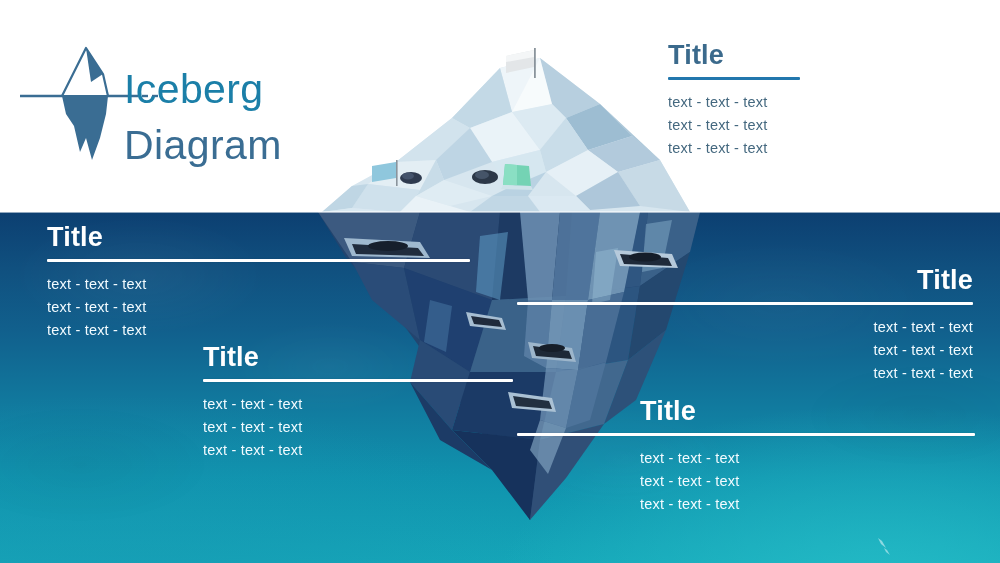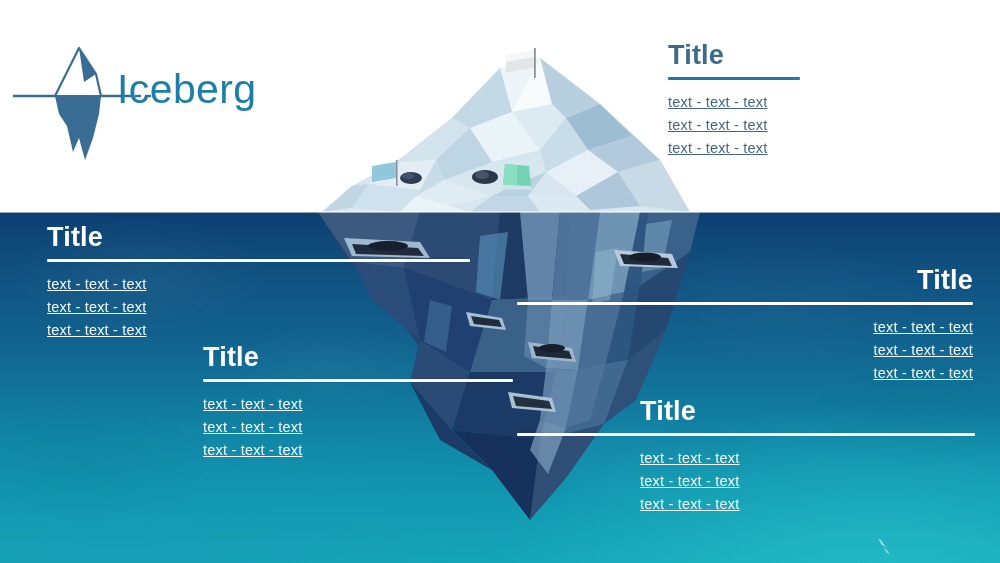--- a/index.html
+++ b/index.html
@@ -28,32 +28,32 @@
          radial-gradient(ellipse 220px 96px at 78% 26%, rgba(255,255,255,.09), rgba(255,255,255,0) 72%),
          radial-gradient(ellipse 170px 80px at 62% 70%, rgba(255,255,255,.08), rgba(255,255,255,0) 72%),
          radial-gradient(ellipse 200px 90px at 8% 72%, rgba(0,0,0,.12), rgba(0,0,0,0) 70%),
          radial-gradient(ellipse 180px 80px at 92% 58%, rgba(0,0,0,.10), rgba(0,0,0,0) 70%);}
   .waterline{position:absolute;left:0;top:211px;width:1000px;height:2px;background:rgba(255,255,255,.55);z-index:6;}
 
   
   #berg{position:absolute;left:0;top:0;width:1000px;height:563px;z-index:4;}
 
   
-  .logo{position:absolute;left:13px;top:30px;width:300px;height:130px;z-index:12;}
+  .logo{position:absolute;left:20px;top:30px;width:300px;height:130px;z-index:12;}
   .logo svg{position:absolute;left:0;top:0;}
   .logo-word{position:absolute;font-weight:400;letter-spacing:.4px;white-space:nowrap;}
   .logo-word1{left:104px;top:36px;font-size:41px;color:#1b7fa8;}
   .logo-word2{left:104px;top:92px;font-size:41px;color:#3a6d93;}
 
   
   .block{position:absolute;z-index:11;}
   .block .ttl{font-size:27px;font-weight:700;line-height:1;letter-spacing:.2px;white-space:nowrap;}
   .block .rule{height:3px;margin-top:8px;border-radius:1px;}
   .block .lines{margin-top:11px;}
-  .block .ln{font-size:14.5px;line-height:23px;letter-spacing:.2px;white-space:nowrap;text-decoration:underline;}
+  .block .ln{font-size:14.5px;line-height:23px;letter-spacing:.2px;white-space:nowrap;}
 
   
   .b-top .ttl{color:#3b6a8c;}
   .b-top .rule{background:#2277ad;}
   .b-top .ln{color:#44687f;}
 
   
   .b-sea .ttl{color:#ffffff;}
   .b-sea .rule{background:#ffffff;box-shadow:0 0 2px rgba(0,0,0,.12);}
   .b-sea .ln{color:#f2fbff;}
@@ -211,20 +211,21 @@
   <div class="logo">
     <svg width="300" height="130" viewBox="0 0 300 130">
       <line x1="0" y1="66" x2="118" y2="66" stroke="#3a6d93" stroke-width="2.4"></line>
       <line x1="122" y1="66" x2="128" y2="66" stroke="#3a6d93" stroke-width="2.4"></line>
       <line x1="132" y1="66" x2="138" y2="66" stroke="#3a6d93" stroke-width="2.4"></line>
       <path d="M66,18 L83,44 L88,66 L42,66 L50,50 Z" fill="#ffffff" stroke="#3a6d93" stroke-width="2.2" stroke-linejoin="round"></path>
       <path d="M66,18 L71,52 L83,44 Z" fill="#3a6d93"></path>
       <path d="M42,66 L88,66 L86,84 L80,108 L72,130 L66,108 L60,122 L54,96 L46,84 Z" fill="#3a6d93"></path>
     </svg>
     <div class="logo-word logo-word1">Iceberg</div>
+    <div class="logo-word logo-word2">Diagram</div>
   </div>
 
   <div id="blk-top" class="block b-top">
     <div class="ttl">Title</div>
     <div class="rule" style="position: relative; margin-left: 0px; width: 132px;"></div>
     <div class="lines">
       <div class="ln">text - text - text</div>
       <div class="ln">text - text - text</div>
       <div class="ln">text - text - text</div>
     </div>

